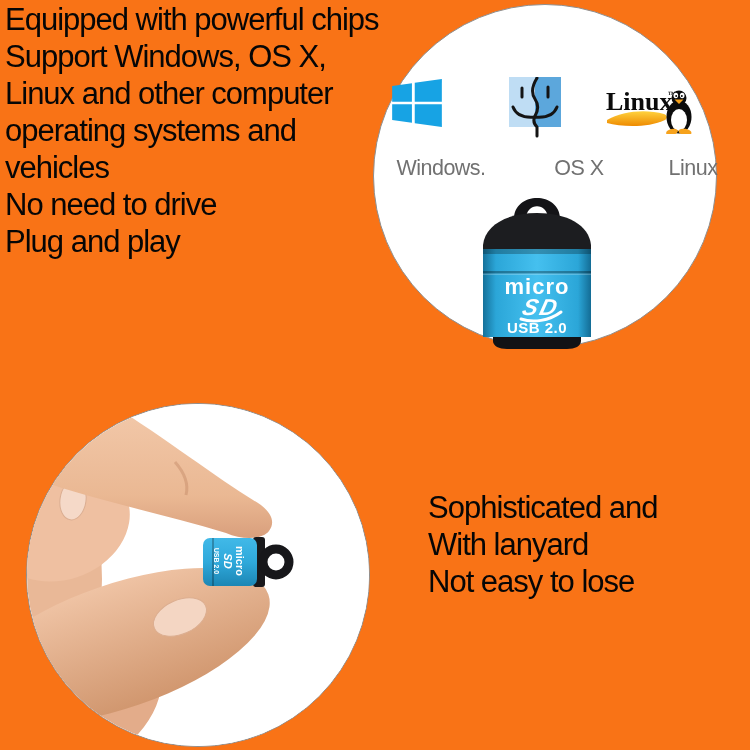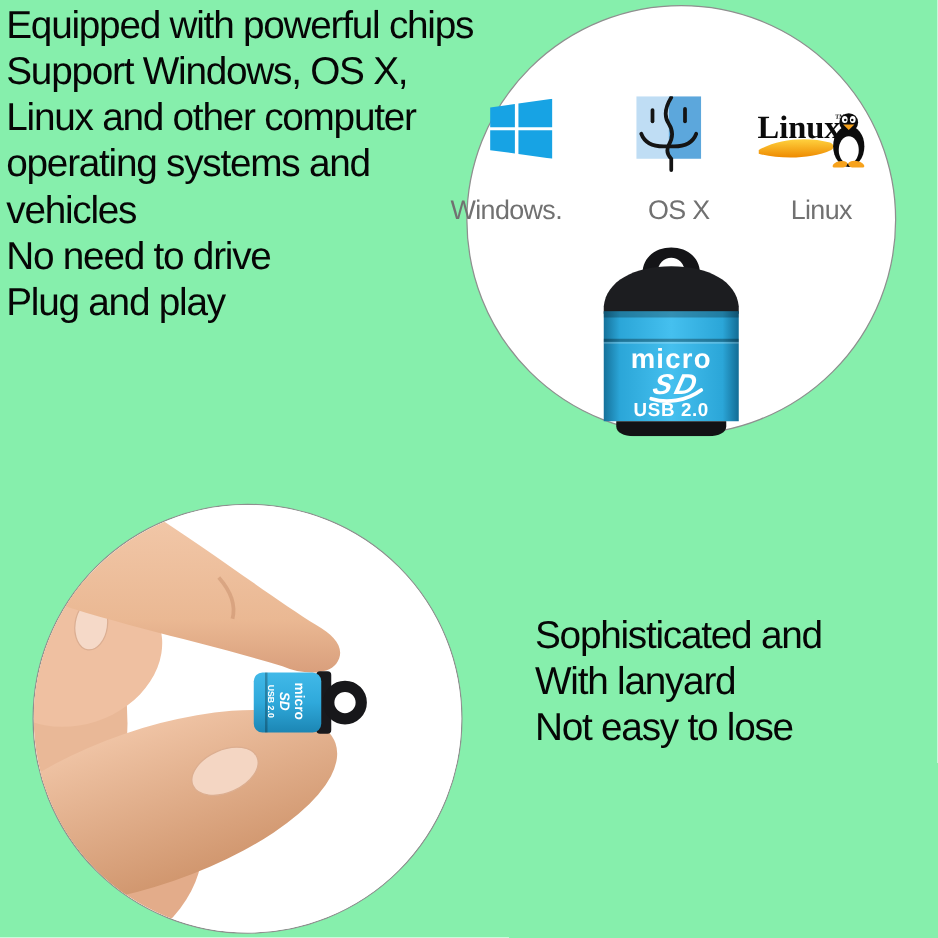--- a/index.html
+++ b/index.html
@@ -1,30 +1,30 @@
 <!DOCTYPE html>
 <html><head>
 <meta charset="utf-8">
 <style>
   html,body{margin:0;padding:0;background:#fff;}
   .canvas{
-    position:relative;width:750px;height:750px;background:#86efac;overflow:hidden;
+    position:relative;width:750px;height:750px;background:#f97316;overflow:hidden;
     font-family:"Liberation Sans", sans-serif;
   }
   
   .copy{position:absolute;color:#060606;font-size:31px;line-height:37px;letter-spacing:-1px;white-space:nowrap;}
   .copy-intro{left:5px;top:1px;}
   .copy-features{left:428px;top:489px;}
   
   .ring{position:absolute;border:1.6px solid #8f8f8f;border-radius:50%;background:#fff;box-sizing:border-box;}
   .os-circle{left:373px;top:4px;width:344px;height:344px;}
   .photo-circle{left:26px;top:403px;width:344px;height:344px;overflow:hidden;}
   
   .os-item{position:absolute;}
-  .os-label{position:absolute;top:151px;transform:translateX(-50%);color:#717171;font-size:21.5px;letter-spacing:-0.5px;white-space:nowrap;}
+  .os-label{position:absolute;top:151px;transform:translateX(-50%);color:#717171;font-size:21.5px;letter-spacing:-0.5px;white-space:nowrap;margin-left:36px;}
   .win-icon{left:18px;top:74px;}
   .mac-icon{left:135px;top:72px;}
   .linux-logo{left:232px;top:82px;}
   .linux-word{font-family:"Liberation Serif", serif;font-weight:bold;fill:#0b0b0b;font-size:26px;}
   .linux-tm{font-family:"Liberation Serif", serif;font-weight:bold;fill:#0b0b0b;font-size:8px;}
   
   .device{position:absolute;left:107px;top:184px;}
   .dv-txt{fill:#ffffff;font-family:"Liberation Sans", sans-serif;font-weight:bold;text-anchor:middle;}
   .dv-micro{font-size:22px;letter-spacing:1px;}
   .dv-sd{font-size:23px;font-style:italic;letter-spacing:2px;}

